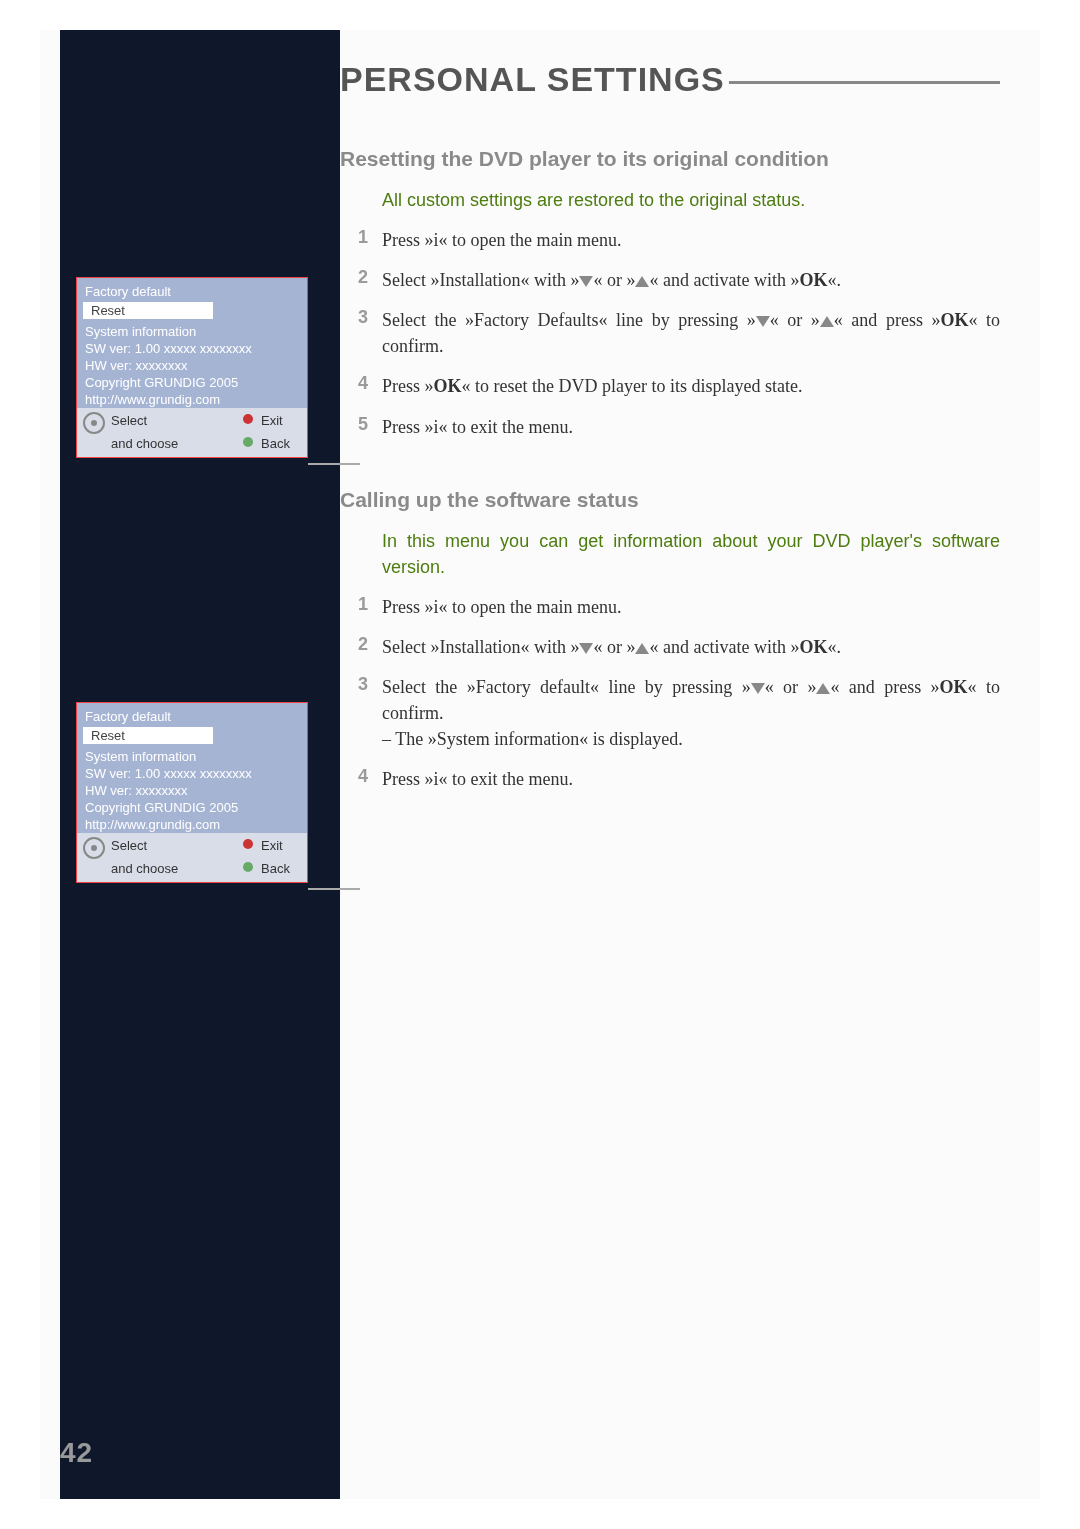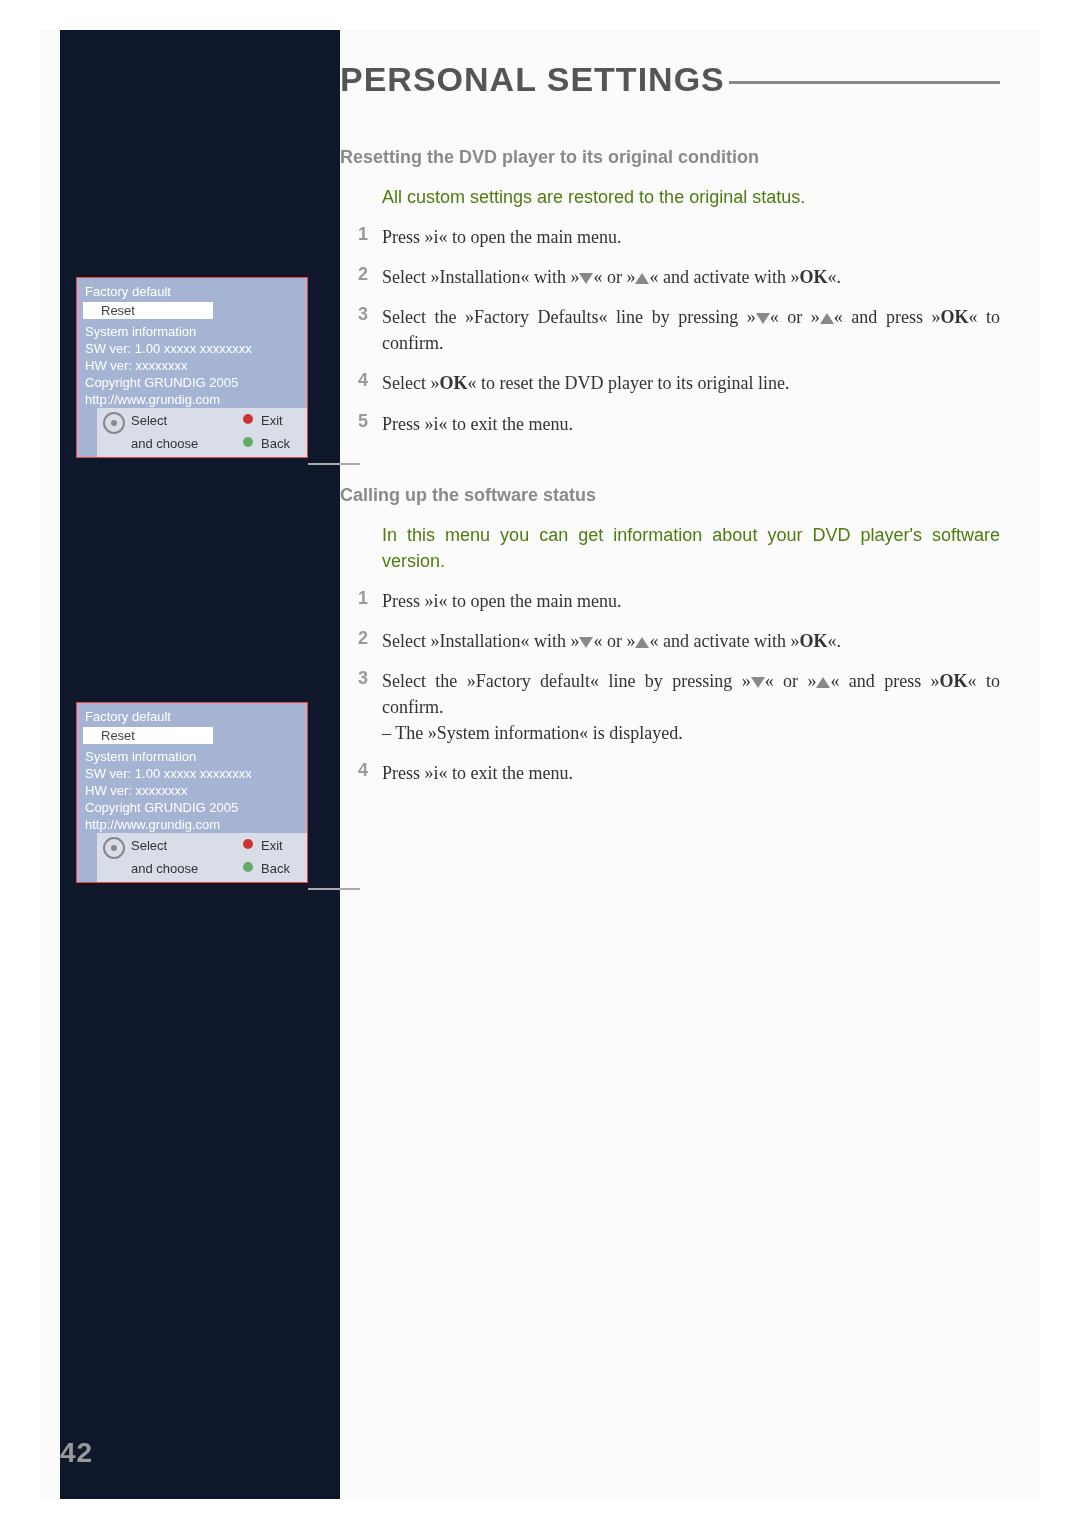--- a/index.html
+++ b/index.html
@@ -52,21 +52,21 @@
     gap: 4px;
     white-space: nowrap;
   }
   .title-rule {
     flex: 1;
     height: 3px;
     background: #888;
     margin-top: 6px;
   }
   .section-heading {
-    font-size: 18px;
+    font-size: 21px;
     font-weight: 700;
     color: #8a8a8a;
     margin-top: 48px;
     margin-bottom: 16px;
   }
   .intro {
     font-size: 18px;
     line-height: 1.45;
     margin-left: 42px;
     margin-bottom: 4px;
@@ -118,33 +118,32 @@
     width: 232px;
     background: #a6b4d3;
     font-size: 13px;
     color: #fff;
     border: 1px solid #ef4444;
     padding: 4px 0 0 0;
   }
   .osd .osd-title { padding: 2px 8px 3px 8px; font-weight: 400; }
   .osd .osd-reset {
     background: #fff; color:#444; margin: 0 6px 4px 6px;
-    padding: 1px 18px; width: 130px; font-size: 13px;
+    padding: 1px 8px; width: 130px; font-size: 13px;
   }
   .osd .osd-line { padding: 1px 8px; white-space: nowrap; }
   .osd .osd-footer {
     background: #d8dde8;
     color:#333;
     padding: 4px 6px 6px 6px;
     display: grid;
     grid-template-columns: 28px 1fr 18px 40px;
     row-gap: 2px;
     align-items: center;
     font-size: 13px;
-    margin-left: 20px;
   }
   .osd .nav-icon {
     grid-row: 1 / span 2;
     width: 22px; height: 22px;
     border-radius: 50%;
     border: 2px solid #888;
     position: relative;
   }
   .osd .nav-icon::before {
     content:""; position:absolute; left:50%; top:50%;
@@ -232,21 +231,21 @@
     <div class="step">
       <div class="step-num">3</div>
       <div class="step-body">
         <span>Select the »Factory Defaults« line by pressing »</span><span class="tri down"></span><span>« or »</span><span class="tri up"></span><span>« and press »</span><b>OK</b><span>« to confirm.</span>
       </div>
     </div>
 
     <div class="step">
       <div class="step-num">4</div>
       <div class="step-body">
-        <span>Select »</span><b>OK</b><span>« to reset the DVD player to its original line.</span>
+        <span>Press »</span><b>OK</b><span>« to reset the DVD player to its displayed state.</span>
       </div>
     </div>
 
     <div class="step">
       <div class="step-num">5</div>
       <div class="step-body">
         <span>Press »i« to exit the menu.</span>
       </div>
     </div>
 

